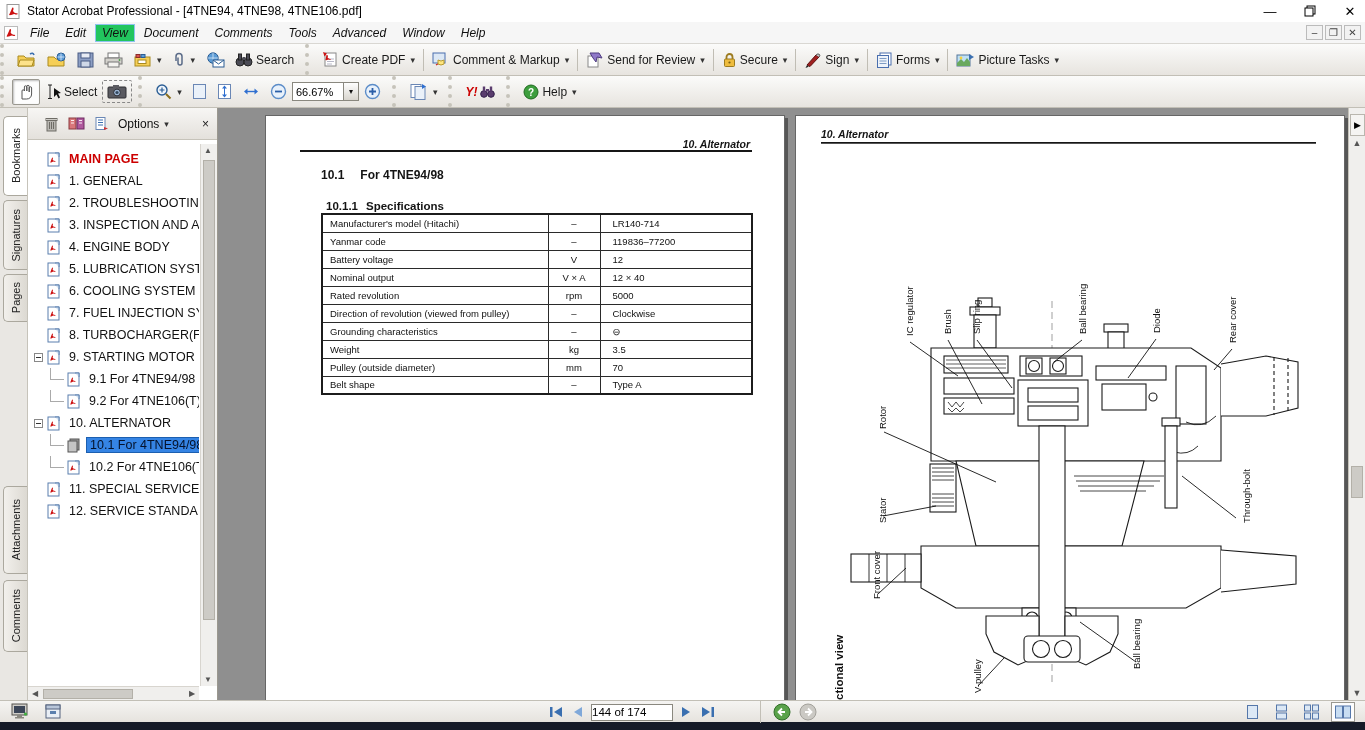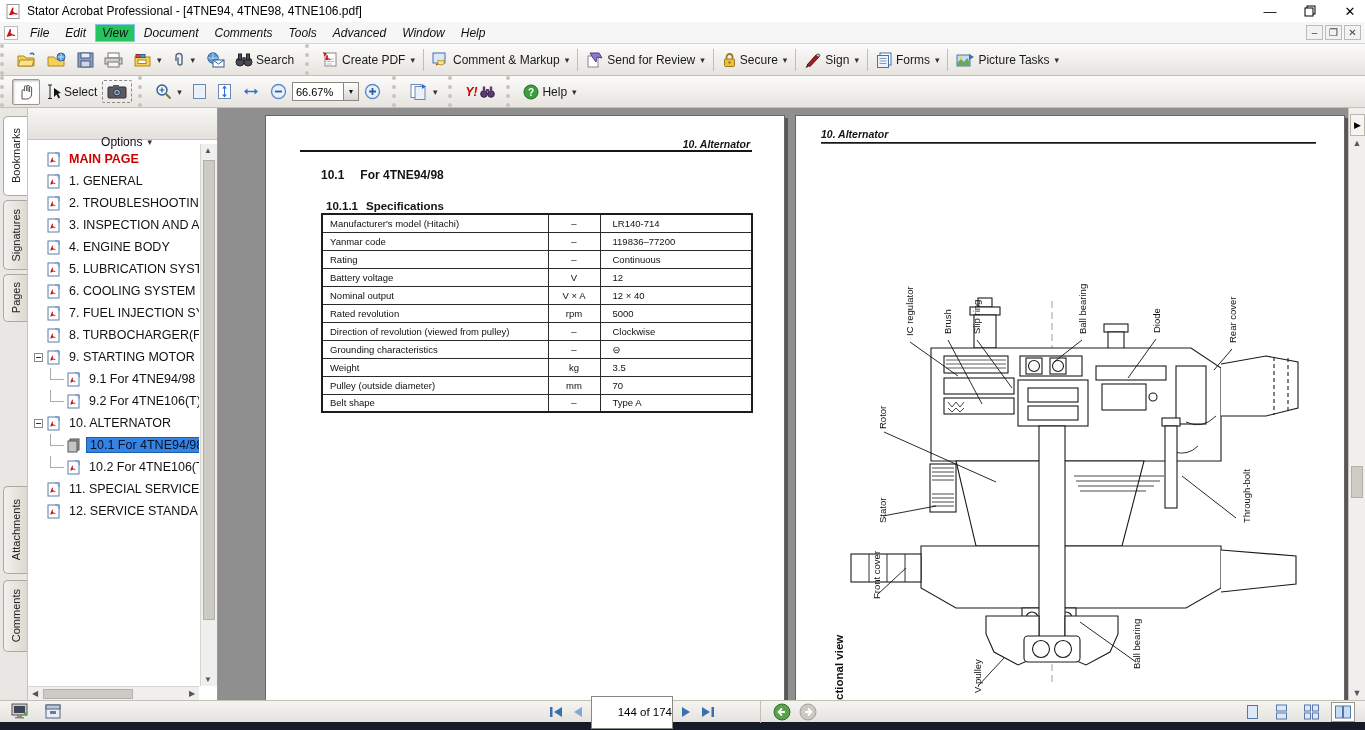--- a/index.html
+++ b/index.html
@@ -34,21 +34,21 @@
   .icon { display:inline-block; vertical-align:middle; }
 
   
   .main { position:relative; height:592px; background:#8f8f8f; overflow:hidden; display:flex; }
   .tabstrip { width:28px; background:#e9e7e3; border-right:1px solid #c6c3ba; position:relative; flex:none; }
   .vtab { position:absolute; left:3px; width:24px; border:1px solid #aba89e; border-right:none; border-radius:5px 0 0 5px; background:linear-gradient(90deg,#f2f0ec,#dcd9d2); display:flex; align-items:center; justify-content:center; cursor:default; }
   .vtab span { writing-mode:vertical-rl; transform:rotate(180deg); font-size:11px; color:#222; }
   .vtab.active { background:#fff; }
 
   .panel { width:190px; background:#fff; border-right:1px solid #9b988f; position:relative; flex:none; }
-  .panel-header { height:32px; background:linear-gradient(#f7f6f4,#e4e1dc); border-bottom:1px solid #c6c3ba; display:flex; align-items:center; gap:9px; padding:0 8px 0 16px;flex-direction:column; }
+  .panel-header { height:32px; background:linear-gradient(#f7f6f4,#e4e1dc); border-bottom:1px solid #c6c3ba; display:flex; align-items:center; gap:9px; padding:0 8px 0 16px; }
   .panel-header .ph-options { display:flex; align-items:center; gap:3px; font-size:12px; }
   .panel-header .ph-close { margin-left:auto; font-size:12px; color:#222; }
   .bm-list { position:absolute; top:36px; left:0; right:18px; bottom:14px; overflow:hidden; padding-top:4px; }
   .bm-row { height:22px; display:flex; align-items:center; white-space:nowrap; font-size:12.5px; cursor:default; }
   .bm-row .expander { width:9px; height:9px; border:1px solid #888; margin:0 3px 0 6px; position:relative; background:#fff; flex:none; }
   .bm-row .expander::after { content:""; position:absolute; left:1px; right:1px; top:3px; height:1px; background:#333; }
   .bm-row .spacer0 { width:18px; flex:none; }
   .bm-row .connector { width:14px; height:12px; border-left:1px solid #aaa; border-bottom:1px solid #aaa; margin:-10px 2px 0 22px; flex:none; }
   .bm-row .bmicon { width:15px; height:15px; margin-right:5px; flex:none; }
   .bm-row .bmlabel { padding:0 3px; }
@@ -89,21 +89,21 @@
   .right-rail { width:17px; flex:none; background:#f0efed; border-left:1px solid #c6c3ba; position:relative; }
   .rail-btn { position:absolute; top:6px; left:1px; width:15px; height:22px; background:#f5f4f2; border:1px solid #b9b6ae; display:flex; align-items:center; justify-content:center; font-size:9px; color:#000; }
   .rail-up { position:absolute; top:30px; left:0; width:100%; text-align:center; font-size:9px; color:#555; }
   .rail-down { position:absolute; bottom:2px; left:0; width:100%; text-align:center; font-size:9px; color:#555; }
   .rail-thumb { position:absolute; left:2px; width:12px; top:358px; height:32px; background:#cdcbc6; border:1px solid #b3b0a8; }
 
   
   .statusbar { height:22px; background:linear-gradient(#f5f4f2,#e6e3de); border-top:1px solid #c2bfb6; position:relative; display:flex; align-items:center; }
   .sb-left { display:flex; gap:14px; margin-left:10px; }
   .sb-nav { position:absolute; left:548px; top:0; height:22px; display:flex; align-items:center; gap:6px; }
-  .sb-nav input { width:82px; height:33px; border:1px solid #8a887f; text-align:right; font-size:11.5px; font-family:"Liberation Sans",sans-serif; }
+  .sb-nav input { width:82px; height:17px; border:1px solid #8a887f; text-align:left; font-size:11.5px; font-family:"Liberation Sans",sans-serif; }
   .sb-hist { position:absolute; left:760px; top:0; height:22px; display:flex; align-items:center; gap:8px; border-left:1px solid #c2bfb6; padding-left:12px; }
   .sb-layout { position:absolute; right:10px; top:0; height:22px; display:flex; align-items:center; gap:8px; }
   .sb-layout .lbtn { padding:1px 2px; border:1px solid transparent; }
   .sb-layout .lbtn.pressed { border:1px solid #9a9890; background:#fdfdfd; }
   .bottomstrip { height:8px; background:#161b28; }
 </style>
 </head>
 <body>
 
 <div id="app">
@@ -611,25 +611,20 @@
                 <td>Manufacturer's model (Hitachi)</td>
                 <td>–</td>
                 <td>LR140-714</td>
               </tr>
               <tr>
                 <td>Yanmar code</td>
                 <td>–</td>
                 <td>119836–77200</td>
               </tr>
               <tr>
-                <td>Rating</td>
-                <td>–</td>
-                <td>Continuous</td>
-              </tr>
-              <tr>
                 <td>Battery voltage</td>
                 <td>V</td>
                 <td>12</td>
               </tr>
               <tr>
                 <td>Nominal output</td>
                 <td>V × A</td>
                 <td>12 × 40</td>
               </tr>
               <tr>

